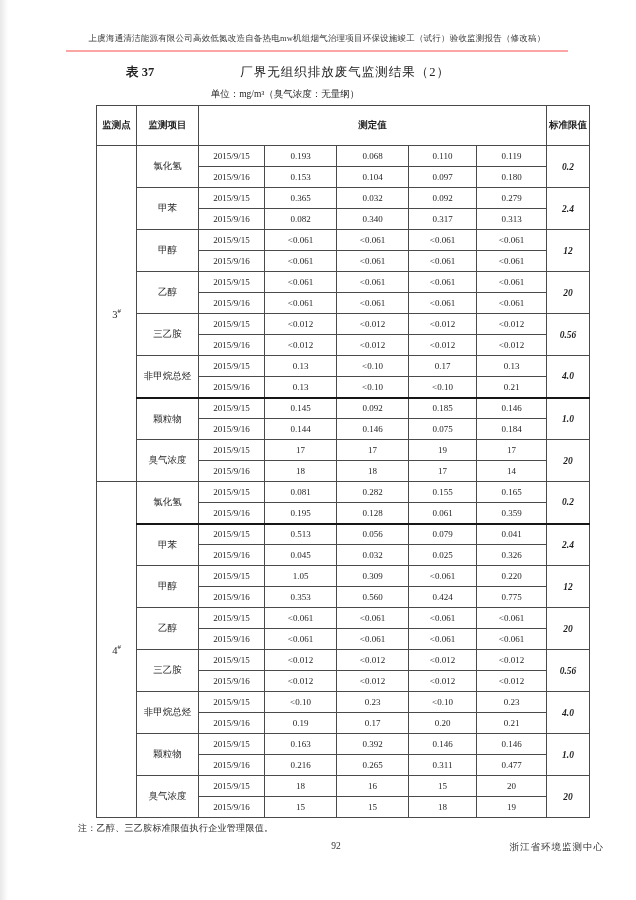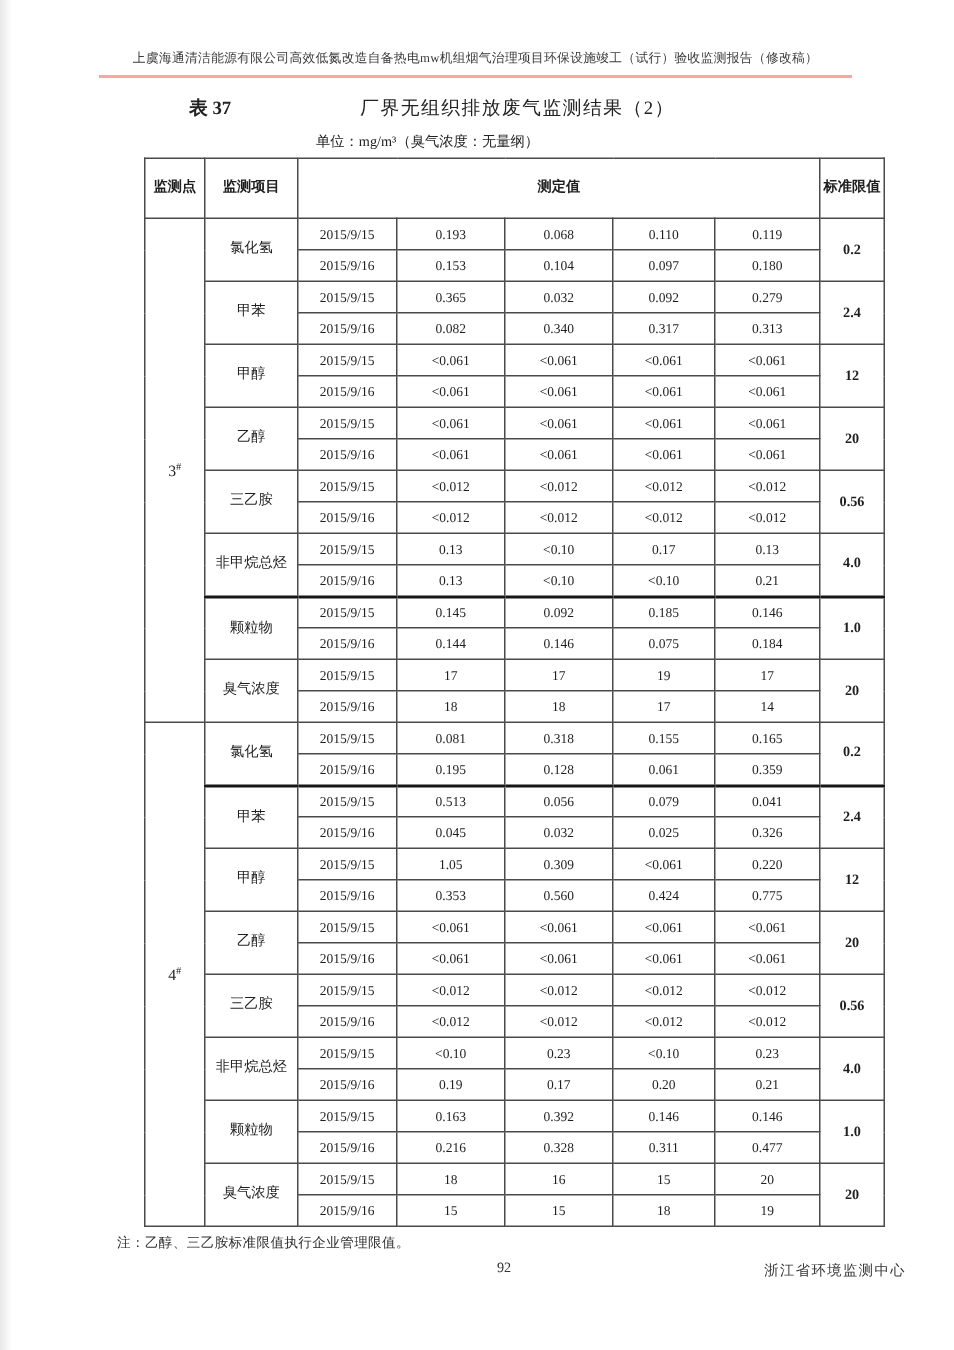--- a/index.html
+++ b/index.html
@@ -40,21 +40,21 @@
   table.results th, table.results td{
     border:1px solid #4a4a4a;
     text-align:center;vertical-align:middle;
     padding:0 1px;overflow:hidden;
   }
   table.results{border:1.5px solid #222;}
   thead tr{height:40px;}
   th{font-size:9.5px;font-weight:bold;line-height:1.5;}
   tbody tr{height:21px;}
   td.item-cell{font-size:9.5px;line-height:1.3;}
-  td.limit-cell{font-weight:bold;font-size:9.5px;}
+  td.limit-cell{font-weight:bold;font-size:9.5px;font-style:italic;}
   td.point-cell{font-size:10.5px;}
   td.point-cell sup{font-size:7px;}
   tr.heavy-top td{border-top:2px solid #161616;}
   .footnote{
     position:absolute;left:78px;top:822px;
     font-size:9px;color:#2c2c2c;letter-spacing:0.3px;
   }
   .page-footer{
     position:absolute;left:0;top:841px;width:636px;height:16px;
     font-size:9.5px;color:#333;padding-left:36px;
@@ -223,21 +223,21 @@
         <td>18</td>
         <td>18</td>
         <td>17</td>
         <td>14</td>
       </tr>
       <tr>
         <td class="point-cell" rowspan="16">4<sup>#</sup></td>
         <td class="item-cell" rowspan="2">氯化氢</td>
         <td>2015/9/15</td>
         <td>0.081</td>
-        <td>0.318</td>
+        <td>0.282</td>
         <td>0.155</td>
         <td>0.165</td>
         <td class="limit-cell" rowspan="2">0.2</td>
       </tr>
       <tr>
         <td>2015/9/16</td>
         <td>0.195</td>
         <td>0.128</td>
         <td>0.061</td>
         <td>0.359</td>
@@ -327,21 +327,21 @@
         <td>2015/9/15</td>
         <td>0.163</td>
         <td>0.392</td>
         <td>0.146</td>
         <td>0.146</td>
         <td class="limit-cell" rowspan="2">1.0</td>
       </tr>
       <tr>
         <td>2015/9/16</td>
         <td>0.216</td>
-        <td>0.328</td>
+        <td>0.265</td>
         <td>0.311</td>
         <td>0.477</td>
       </tr>
       <tr>
         <td class="item-cell" rowspan="2">臭气浓度</td>
         <td>2015/9/15</td>
         <td>18</td>
         <td>16</td>
         <td>15</td>
         <td>20</td>

